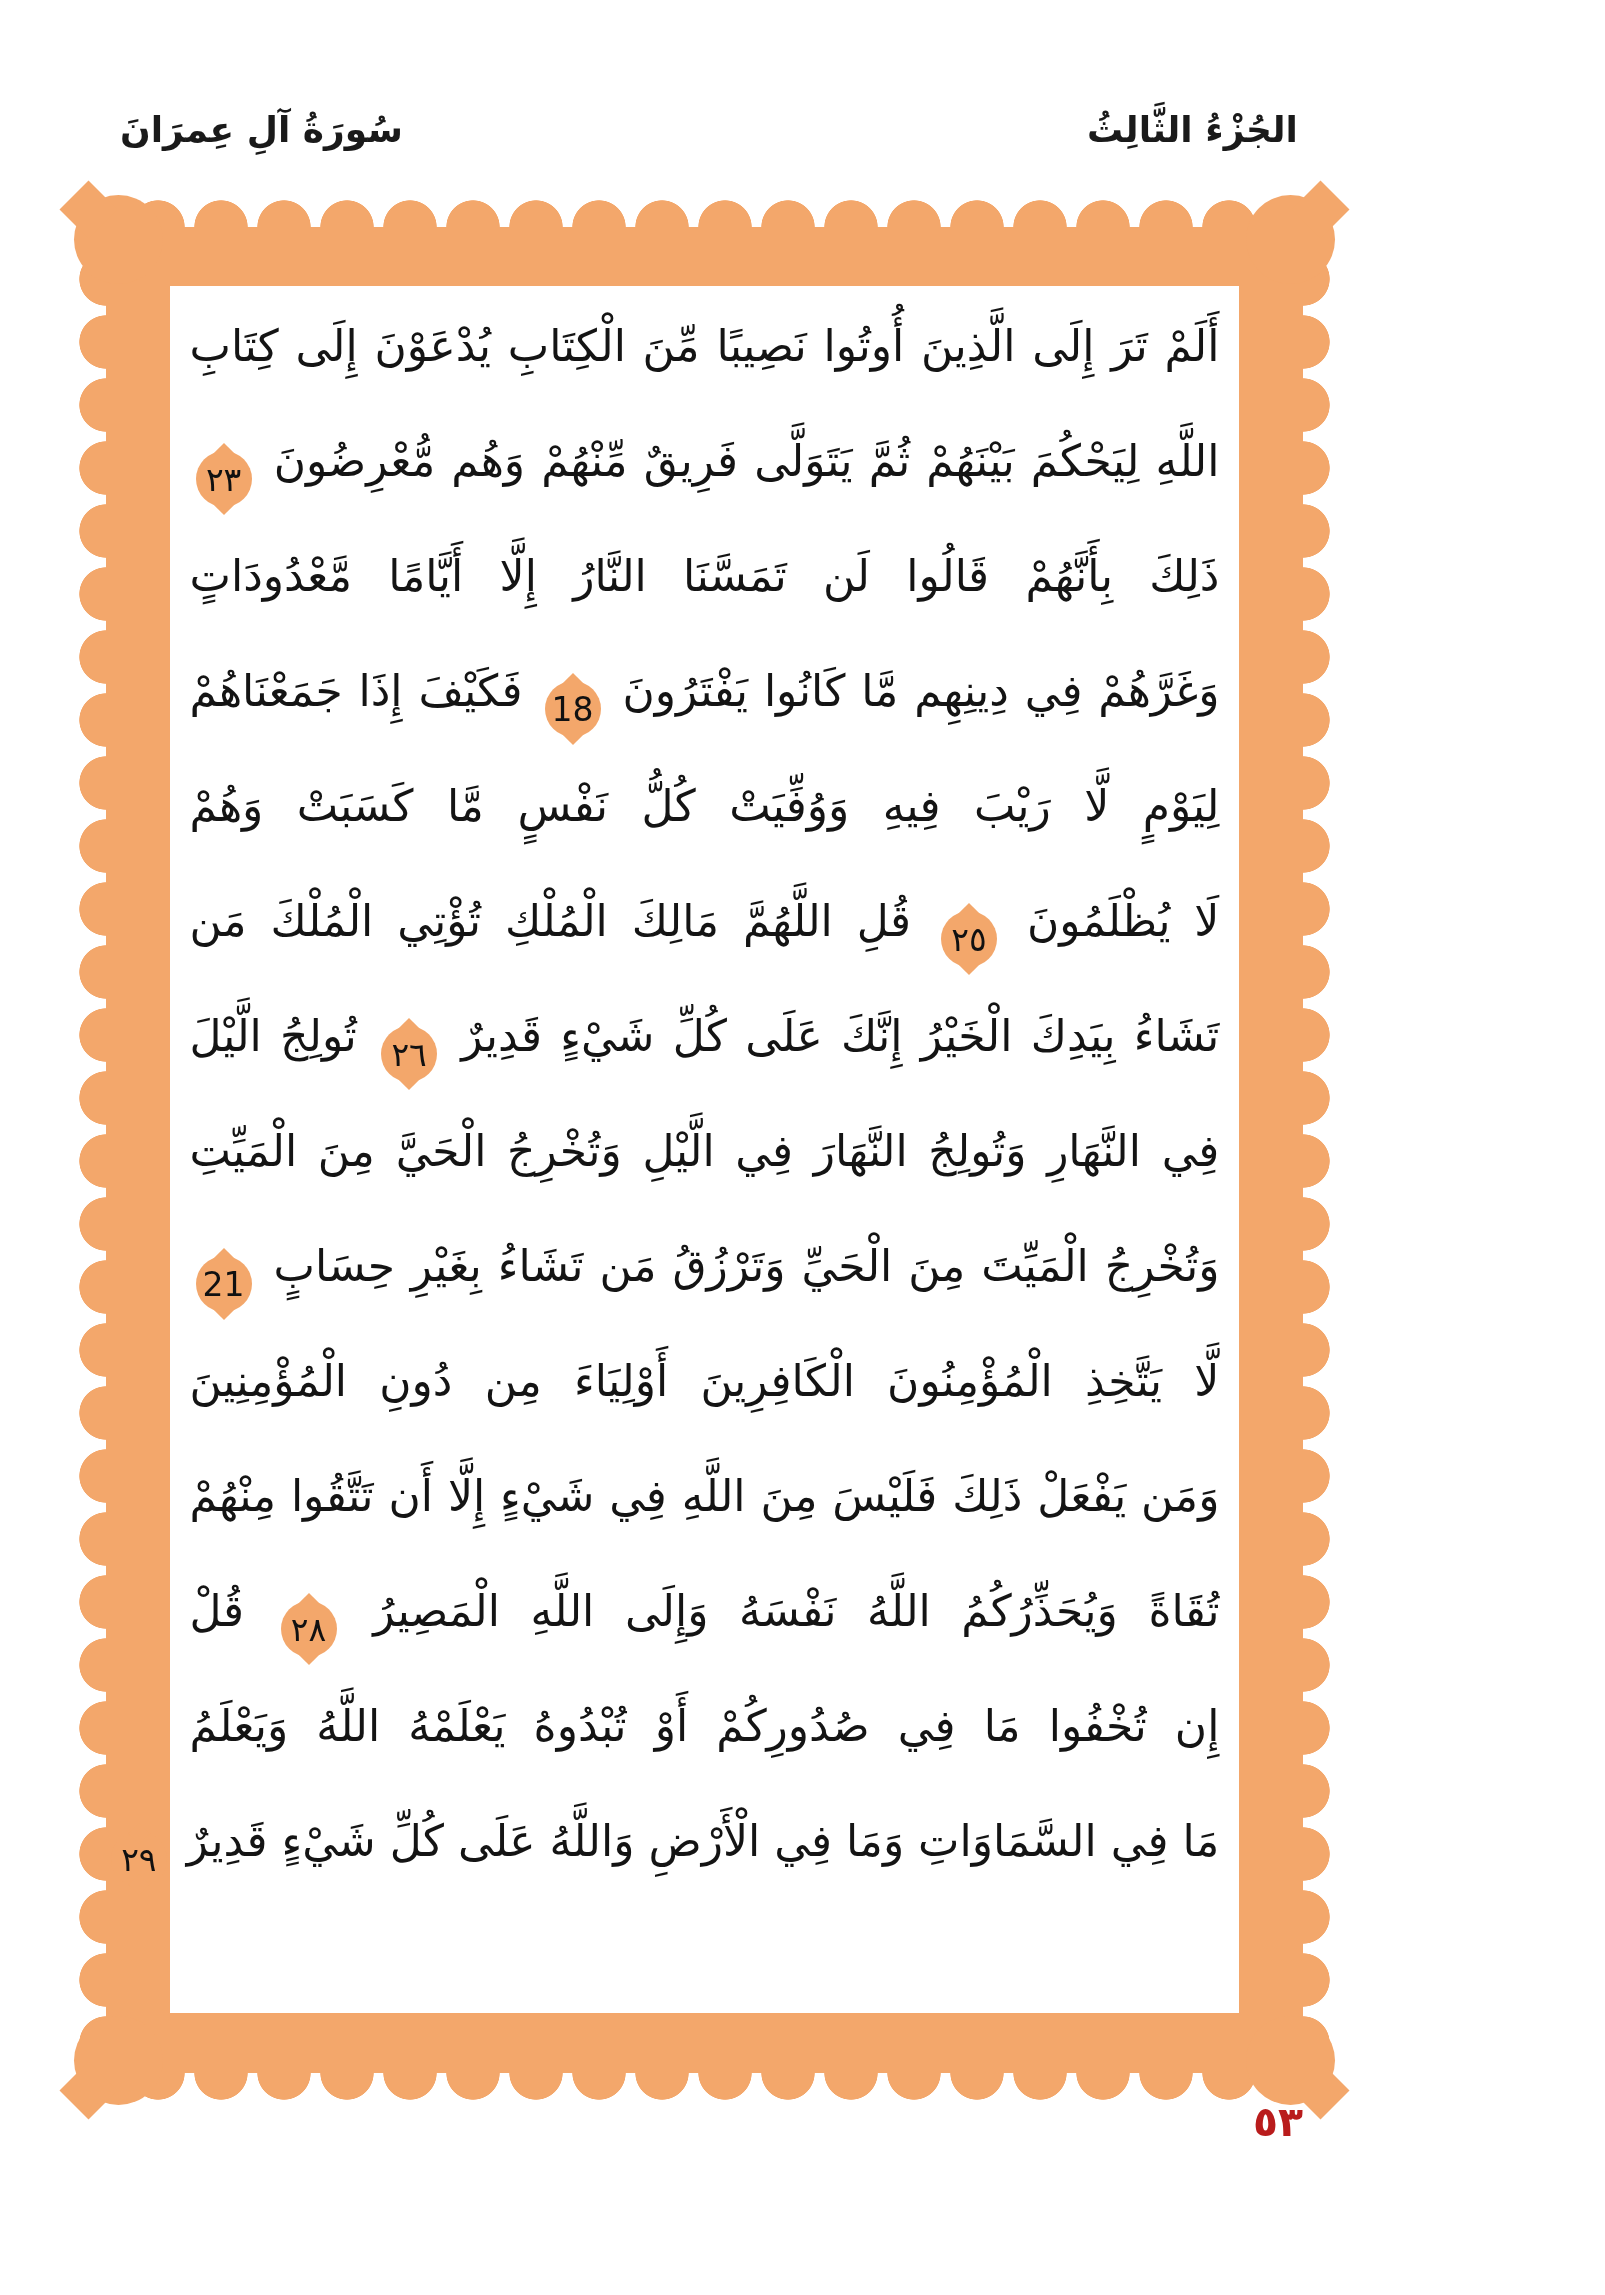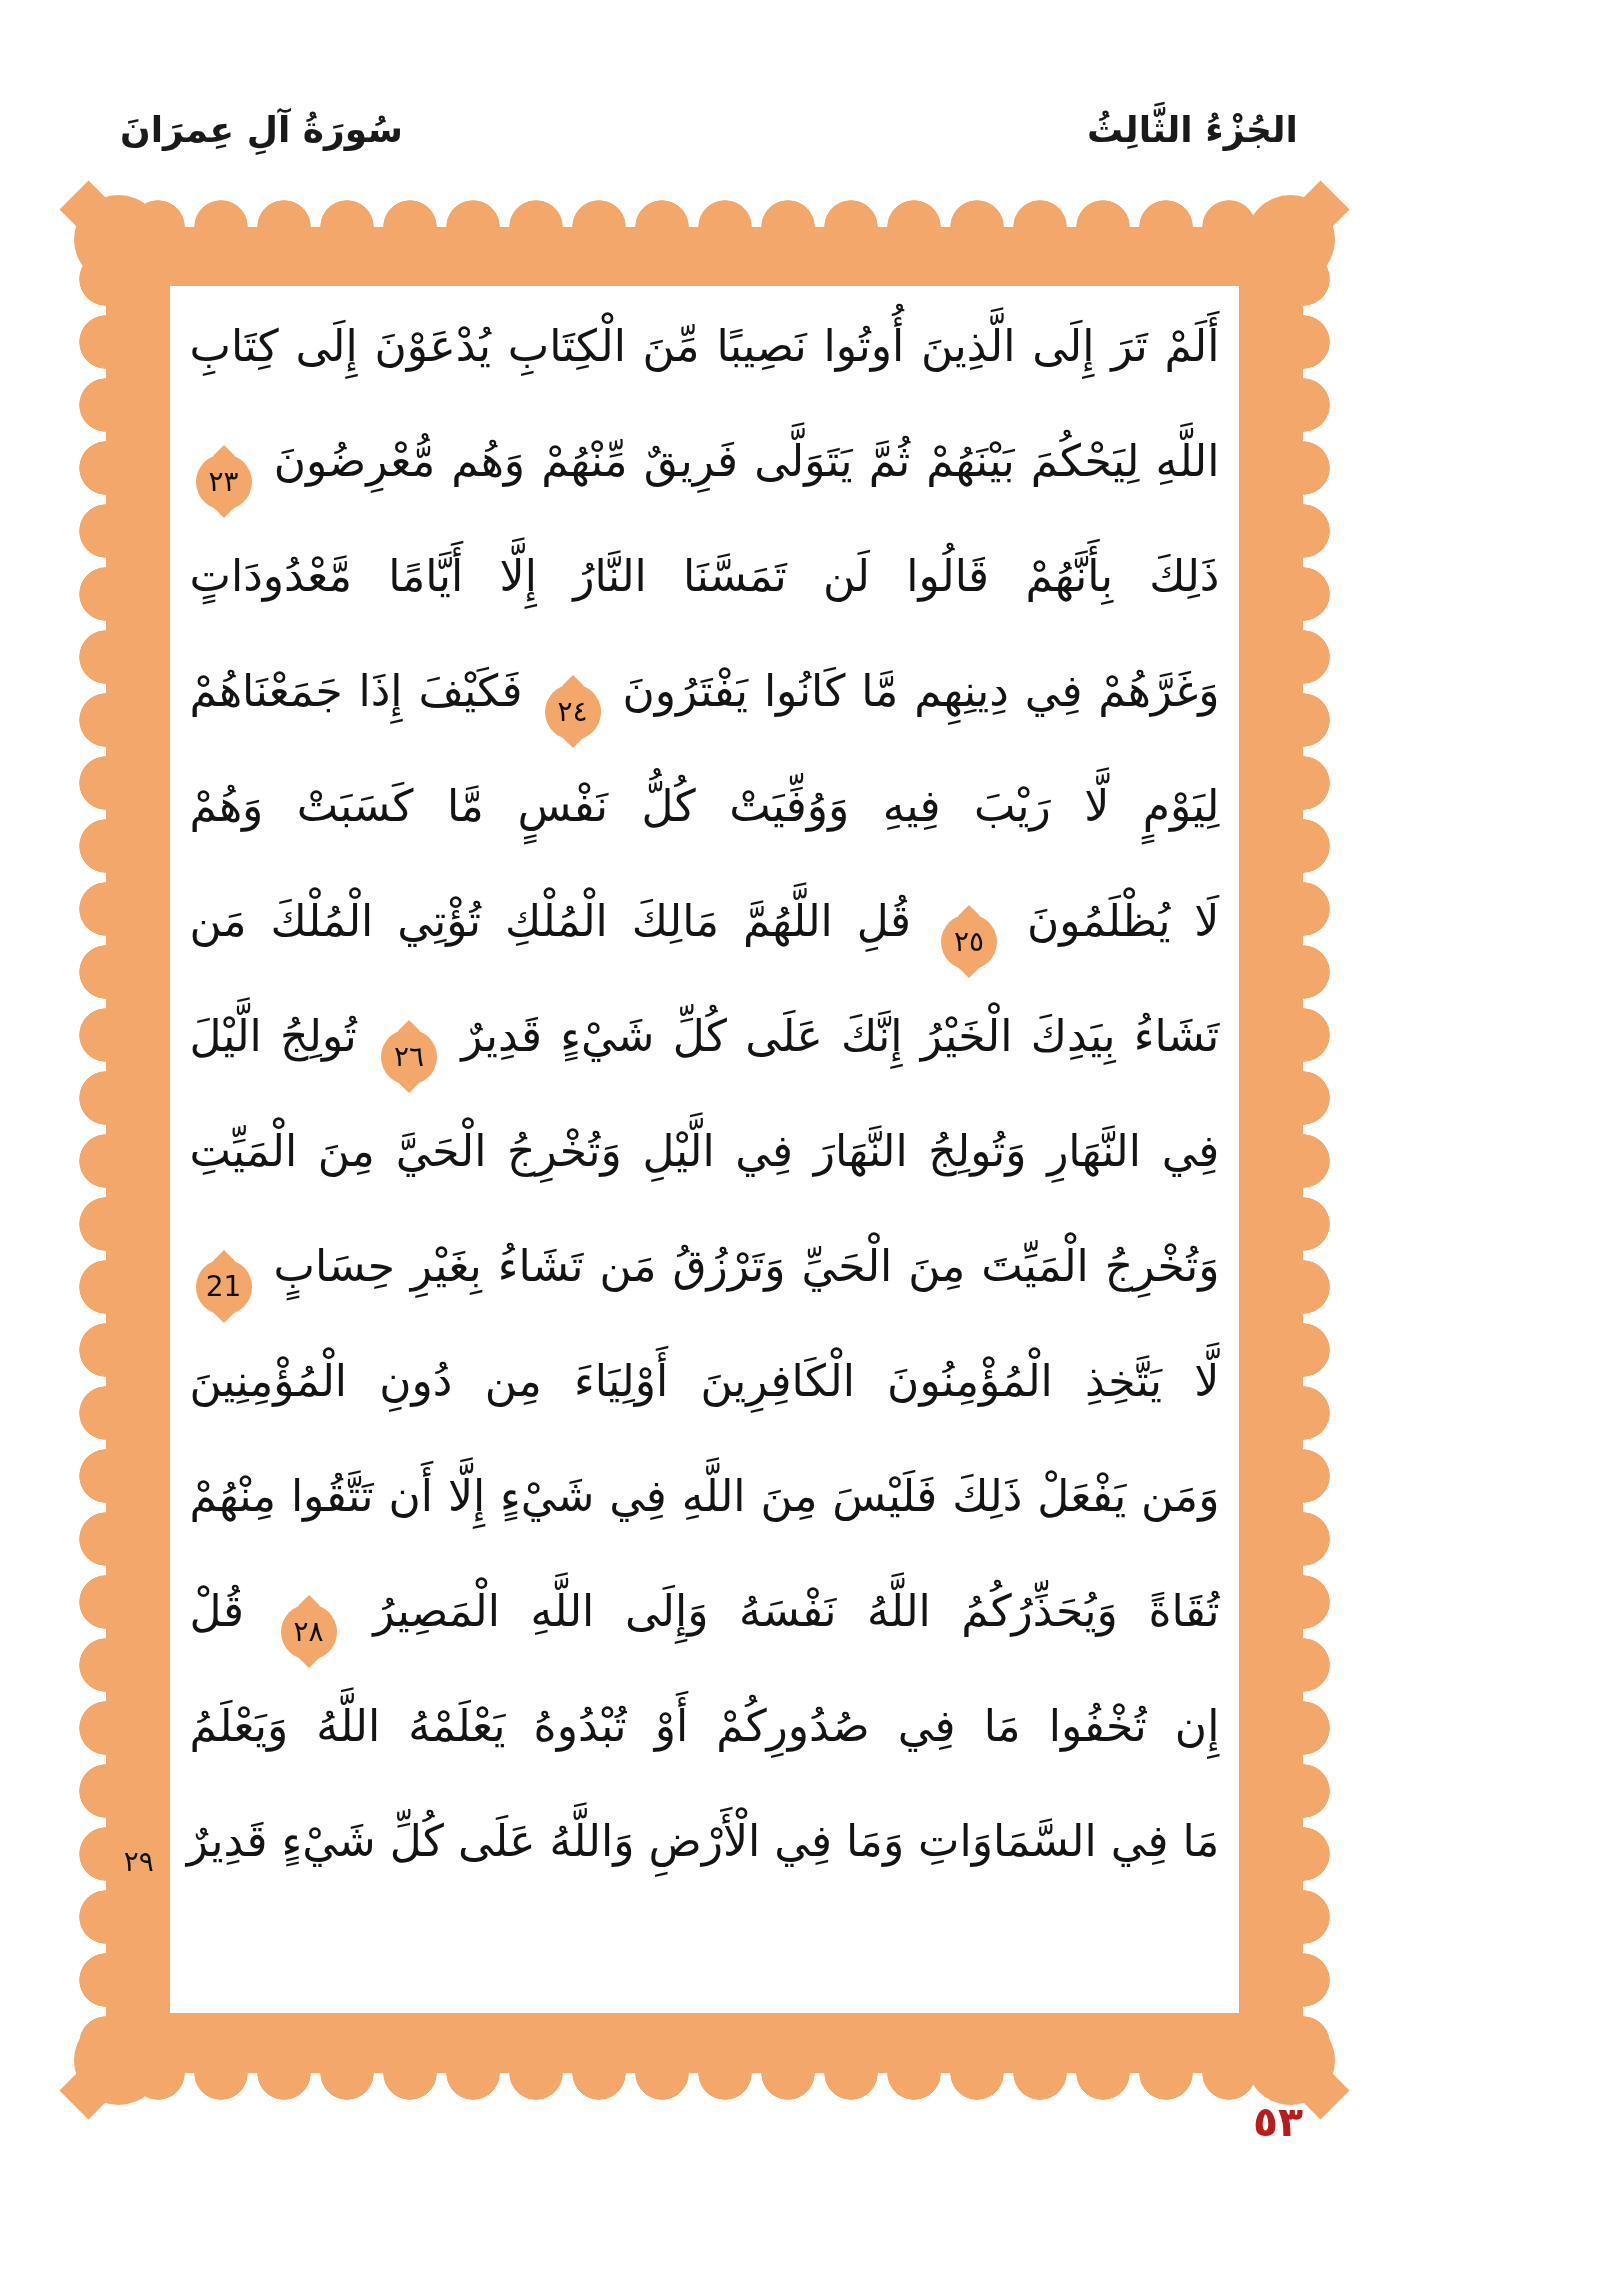--- a/index.html
+++ b/index.html
@@ -93,21 +93,21 @@
     vertical-align:-15px;margin:0 6px;
   }
   .ayah-marker::before,.ayah-marker::after{
     content:"";position:absolute;left:50%;
     width:15px;height:15px;background:var(--accent);
     transform:translateX(-50%) rotate(45deg);
   }
   .ayah-marker::before{top:-5.3px;}
   .ayah-marker::after{bottom:-5.3px;}
   .ayah-number{
-    font-size:28px;line-height:1;color:#111;
+    font-size:33px;line-height:1;color:#111;
     font-family:"DejaVu Sans", sans-serif;
   }
   
   .page-number{
     position:absolute;left:106px;width:1197px;top:2098px;
     text-align:right;font-size:41px;font-weight:bold;color:#b91c1c;
   }
 </style>
 </head>
 <body>
@@ -128,21 +128,21 @@
     <div class="corner br"></div>
 
     <div class="panel">
       <div class="lines" id="lines">
           <div class="line"><span>أَلَمْ تَرَ إِلَى الَّذِينَ أُوتُوا نَصِيبًا مِّنَ الْكِتَابِ يُدْعَوْنَ إِلَى كِتَابِ</span> </div>
           <div class="line"><span>اللَّهِ لِيَحْكُمَ بَيْنَهُمْ ثُمَّ يَتَوَلَّى فَرِيقٌ مِّنْهُمْ وَهُم مُّعْرِضُونَ</span> <span class="ayah-marker">
               <span class="ayah-number">٢٣</span>
             </span> </div>
           <div class="line"><span>ذَلِكَ بِأَنَّهُمْ قَالُوا لَن تَمَسَّنَا النَّارُ إِلَّا أَيَّامًا مَّعْدُودَاتٍ</span> </div>
           <div class="line"><span>وَغَرَّهُمْ فِي دِينِهِم مَّا كَانُوا يَفْتَرُونَ</span> <span class="ayah-marker">
-              <span class="ayah-number">٢٤</span>
+              <span class="ayah-number">18</span>
             </span> <span>فَكَيْفَ إِذَا جَمَعْنَاهُمْ</span> </div>
           <div class="line"><span>لِيَوْمٍ لَّا رَيْبَ فِيهِ وَوُفِّيَتْ كُلُّ نَفْسٍ مَّا كَسَبَتْ وَهُمْ</span> </div>
           <div class="line"><span>لَا يُظْلَمُونَ</span> <span class="ayah-marker">
               <span class="ayah-number">٢٥</span>
             </span> <span>قُلِ اللَّهُمَّ مَالِكَ الْمُلْكِ تُؤْتِي الْمُلْكَ مَن</span> </div>
           <div class="line"><span>تَشَاءُ بِيَدِكَ الْخَيْرُ إِنَّكَ عَلَى كُلِّ شَيْءٍ قَدِيرٌ</span> <span class="ayah-marker">
               <span class="ayah-number">٢٦</span>
             </span> <span>تُولِجُ الَّيْلَ</span> </div>
           <div class="line"><span>فِي النَّهَارِ وَتُولِجُ النَّهَارَ فِي الَّيْلِ وَتُخْرِجُ الْحَيَّ مِنَ الْمَيِّتِ</span> </div>
           <div class="line"><span>وَتُخْرِجُ الْمَيِّتَ مِنَ الْحَيِّ وَتَرْزُقُ مَن تَشَاءُ بِغَيْرِ حِسَابٍ</span> <span class="ayah-marker">

